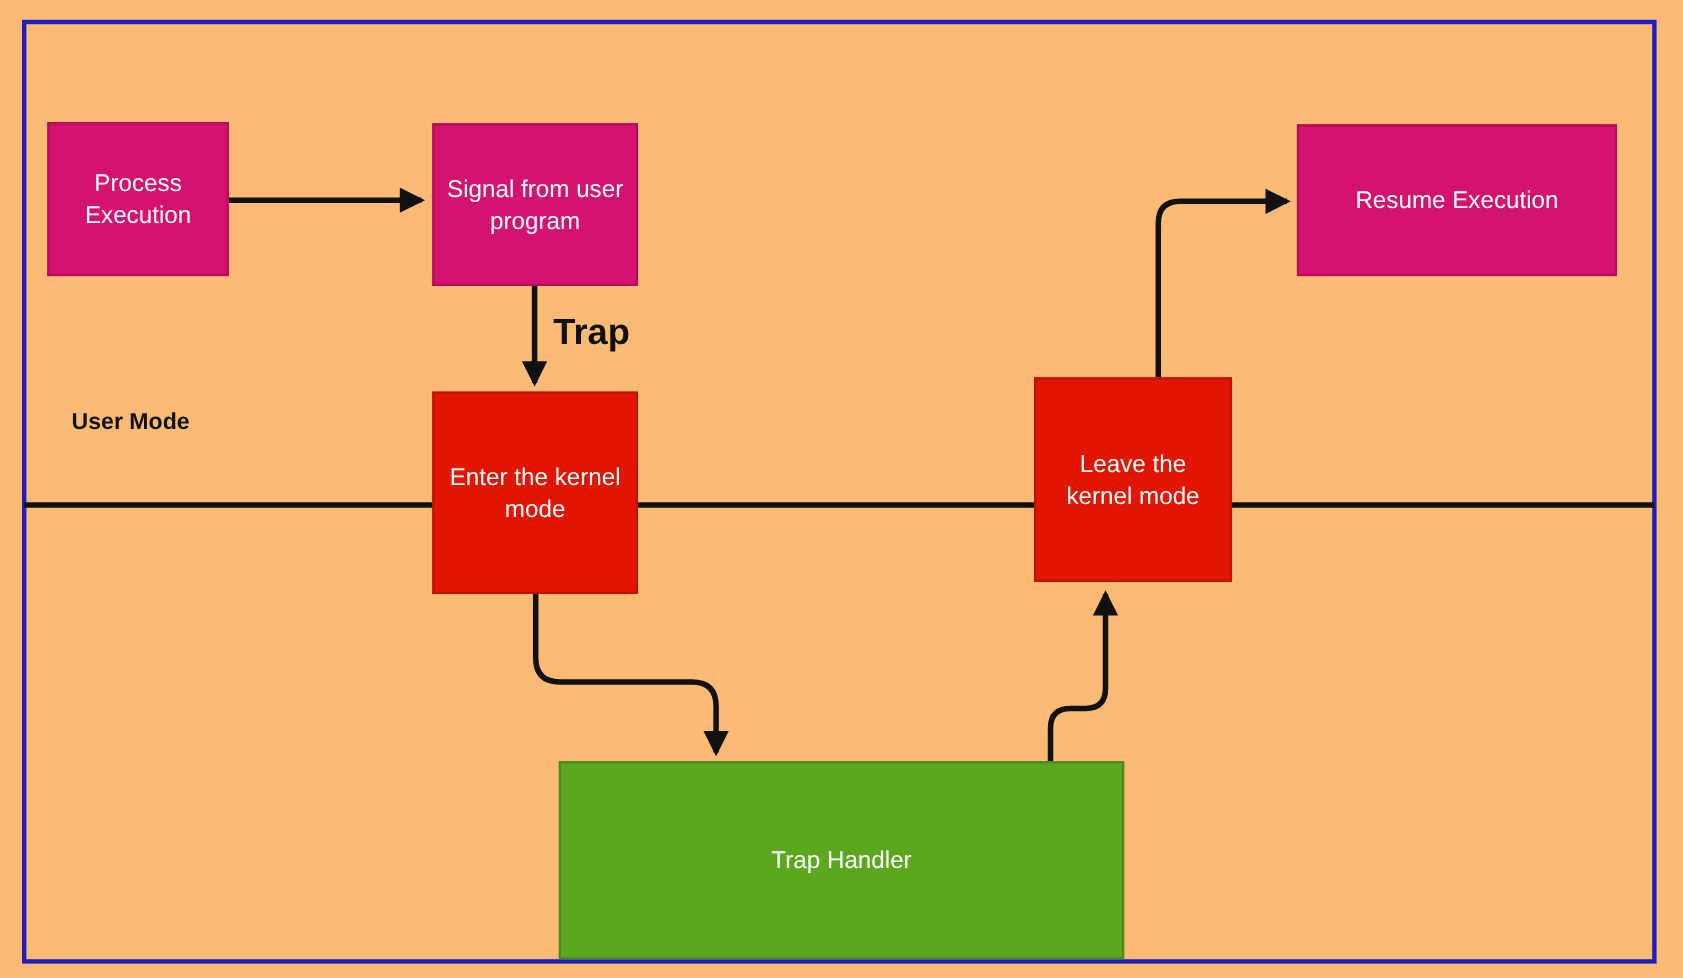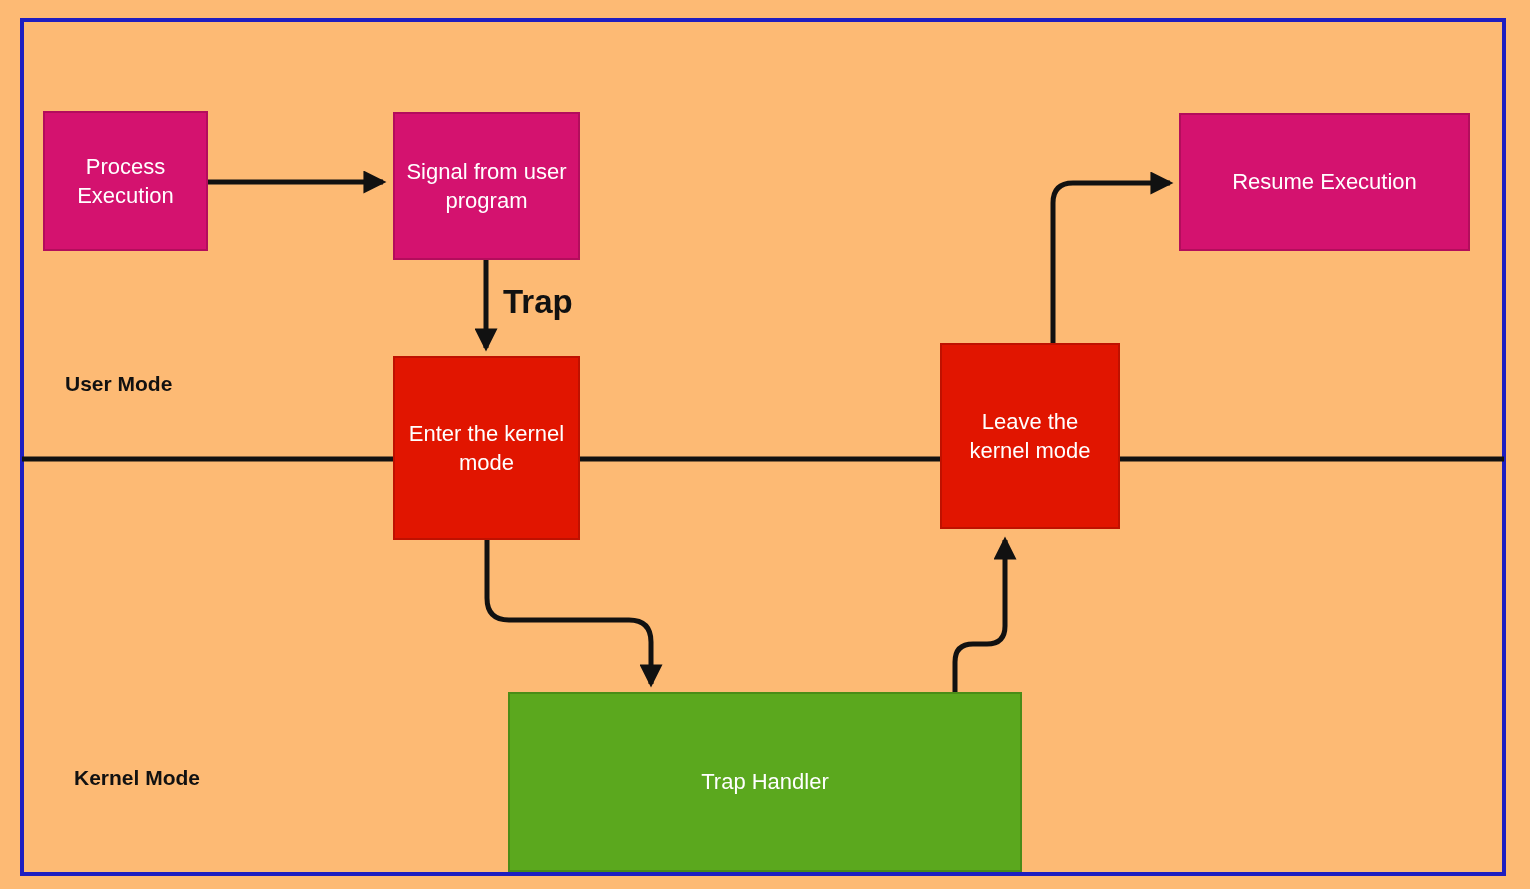--- a/index.html
+++ b/index.html
@@ -109,17 +109,16 @@
   <div class="node red" style="left:940px;top:343px;width:180px;height:186px;">
     <span>Leave the kernel mode</span>
   </div>
 
   <div class="node green" style="left:508px;top:692px;width:514px;height:180px;">
     <span>Trap Handler</span>
   </div>
 
   <div class="mode-label" style="left:65px;top:372px;">User Mode</div>
 
-  <div class="mode-label" style="left:74px;top:766px;">Kernel Mode</div>
 
   <div class="edge-label" style="left:503px;top:283px;">Trap</div>
 
 </div>
 
 </body></html>

